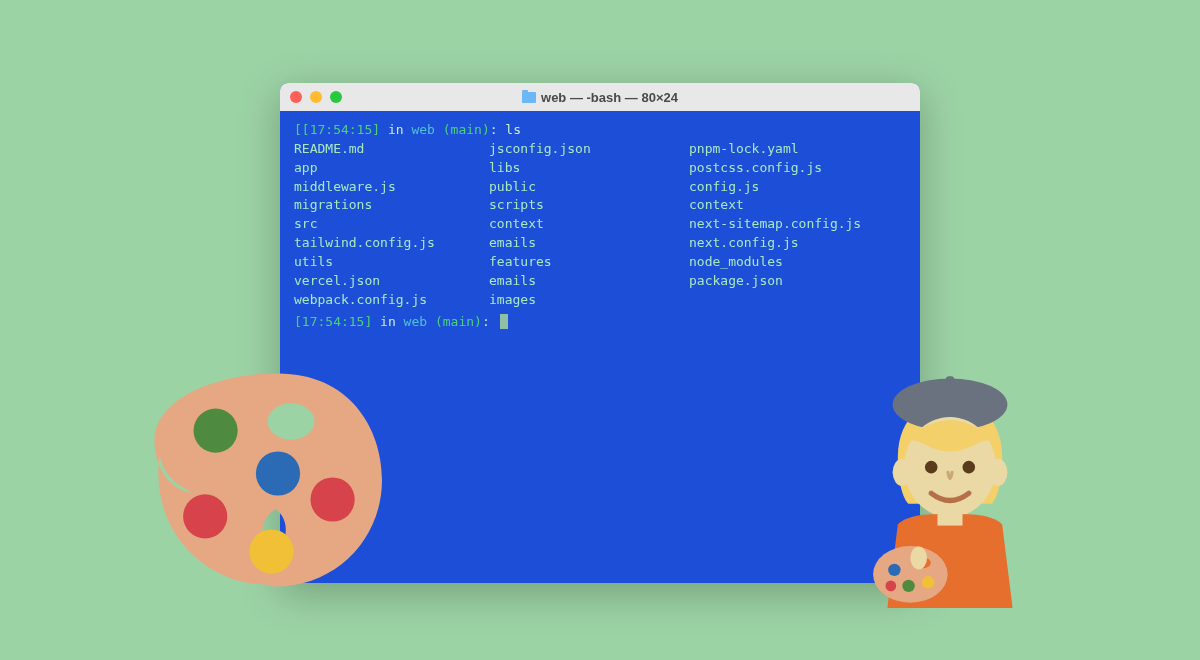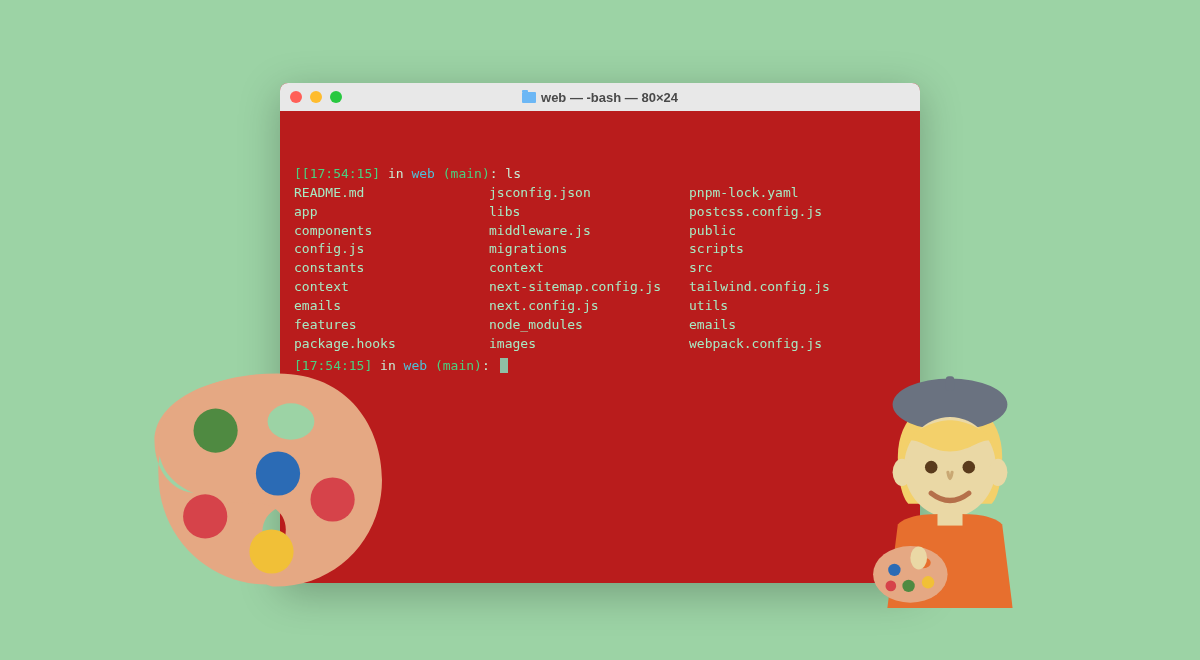--- a/index.html
+++ b/index.html
@@ -10,21 +10,21 @@
       font-family: -apple-system, BlinkMacSystemFont, "Segoe UI", sans-serif;
       position: relative;
       overflow: hidden;
     }
     .terminal-window {
       position: absolute;
       left: 280px;
       top: 83px;
       width: 640px;
       height: 500px;
-      background: #b91c1c;
+      background: #1d4ed8;
       border-radius: 8px;
       box-shadow: 0 10px 40px rgba(0,0,0,0.25);
       overflow: hidden;
     }
     .titlebar {
       height: 28px;
       background: #e8e8e8;
       display: flex;
       align-items: center;
       padding: 0 10px;
@@ -71,21 +71,21 @@
       background: #6cb7f5;
       border-radius: 1px 1px 0 0;
     }
     .terminal-body {
       padding: 10px 14px;
       font-family: "Menlo", "Consolas", monospace;
       font-size: 13px;
       line-height: 1.45;
       color: #a7e9c3;
     }
-    .prompt-line { white-space: pre; margin-top: 44px; }
+    .prompt-line { white-space: pre; }
     .p-bracket { color: #4bd07f; }
     .p-time { color: #4bd07f; }
     .p-in { color: #c9ecd6; }
     .p-dir { color: #4fc0d8; }
     .p-branch { color: #4bd07f; }
     .p-cmd { color: #c9ecd6; }
     .ls-grid {
       display: grid;
       grid-template-columns: 195px 200px auto;
       color: #a7e9c3;
@@ -135,41 +135,40 @@
   <div class="terminal-body">
     <div class="prompt-line"><span class="p-bracket">[[</span><span class="p-time">17:54:15</span><span class="p-bracket">]</span><span class="p-in"> in </span><span class="p-dir">web</span><span class="p-branch"> (</span><span class="p-branch">main</span><span class="p-branch">)</span><span class="p-in">: </span><span class="p-cmd">ls</span></div>
 
     <div class="ls-grid">
       <span>README.md</span>
         <span>jsconfig.json</span>
         <span>pnpm-lock.yaml</span>
       <span>app</span>
         <span>libs</span>
         <span>postcss.config.js</span>
-      <span>components</span>
         <span>middleware.js</span>
         <span>public</span>
       <span>config.js</span>
         <span>migrations</span>
         <span>scripts</span>
-      <span>constants</span>
         <span>context</span>
         <span>src</span>
       <span>context</span>
         <span>next-sitemap.config.js</span>
         <span>tailwind.config.js</span>
       <span>emails</span>
         <span>next.config.js</span>
         <span>utils</span>
       <span>features</span>
         <span>node_modules</span>
+        <span>vercel.json</span>
       <span>emails</span>
-        <span>package.hooks</span>
-        <span>images</span>
-      <span>webpack.config.js</span>
+        <span>package.json</span>
+        <span>webpack.config.js</span>
+      <span>images</span>
         <span></span>
     </div>
 
     <div class="prompt-line prompt2"><span class="p-bracket">[</span><span class="p-time">17:54:15</span><span class="p-bracket">]</span><span class="p-in"> in </span><span class="p-dir">web</span><span class="p-branch"> (</span><span class="p-branch">main</span><span class="p-branch">)</span><span class="p-in">: </span><span class="cursor"></span></div>
   </div>
 </div>
 
 <svg class="palette-big" viewBox="0 0 200 200">
   <path d="M100 20 C150 20 185 55 185 100 C185 120 175 135 155 135 C140 135 135 122 135 112 C135 100 142 92 142 82 C142 70 130 64 118 68 C85 80 70 110 48 110 C28 110 15 92 15 70 C15 40 55 20 100 20 Z
            M100 20 C55 20 18 50 18 95 C18 150 65 185 110 180 C115 179 118 174 115 170 C108 160 98 155 98 140 C98 125 112 118 125 118 C145 118 150 100 150 100" fill="#e5a883"></path>

